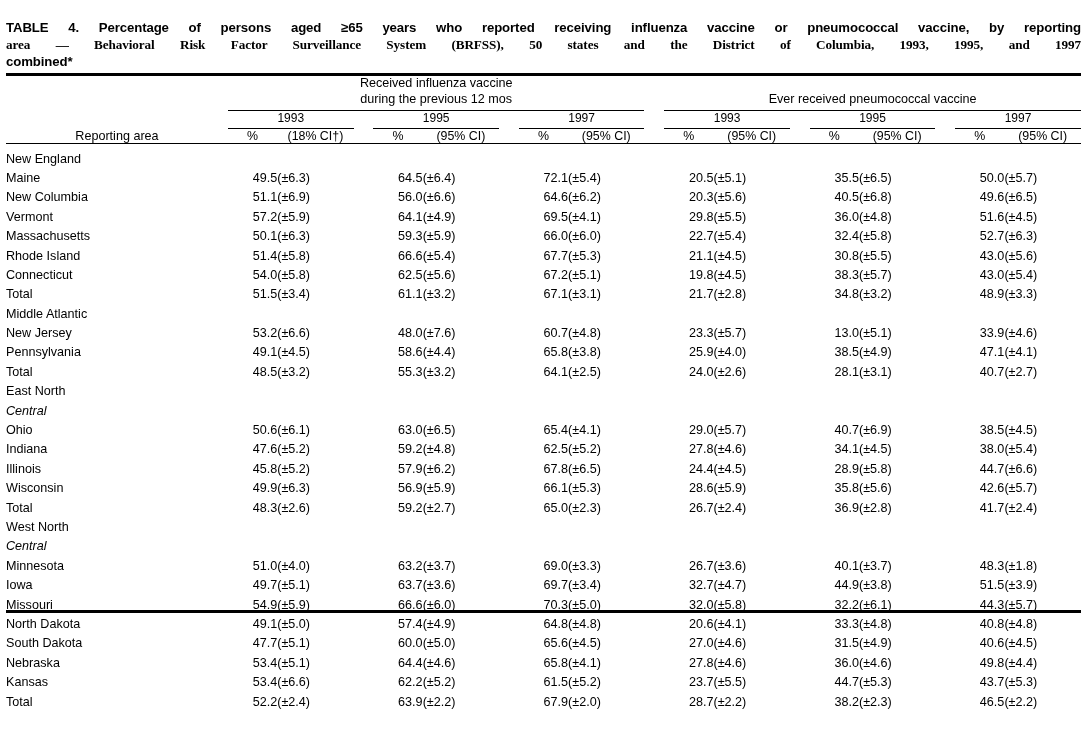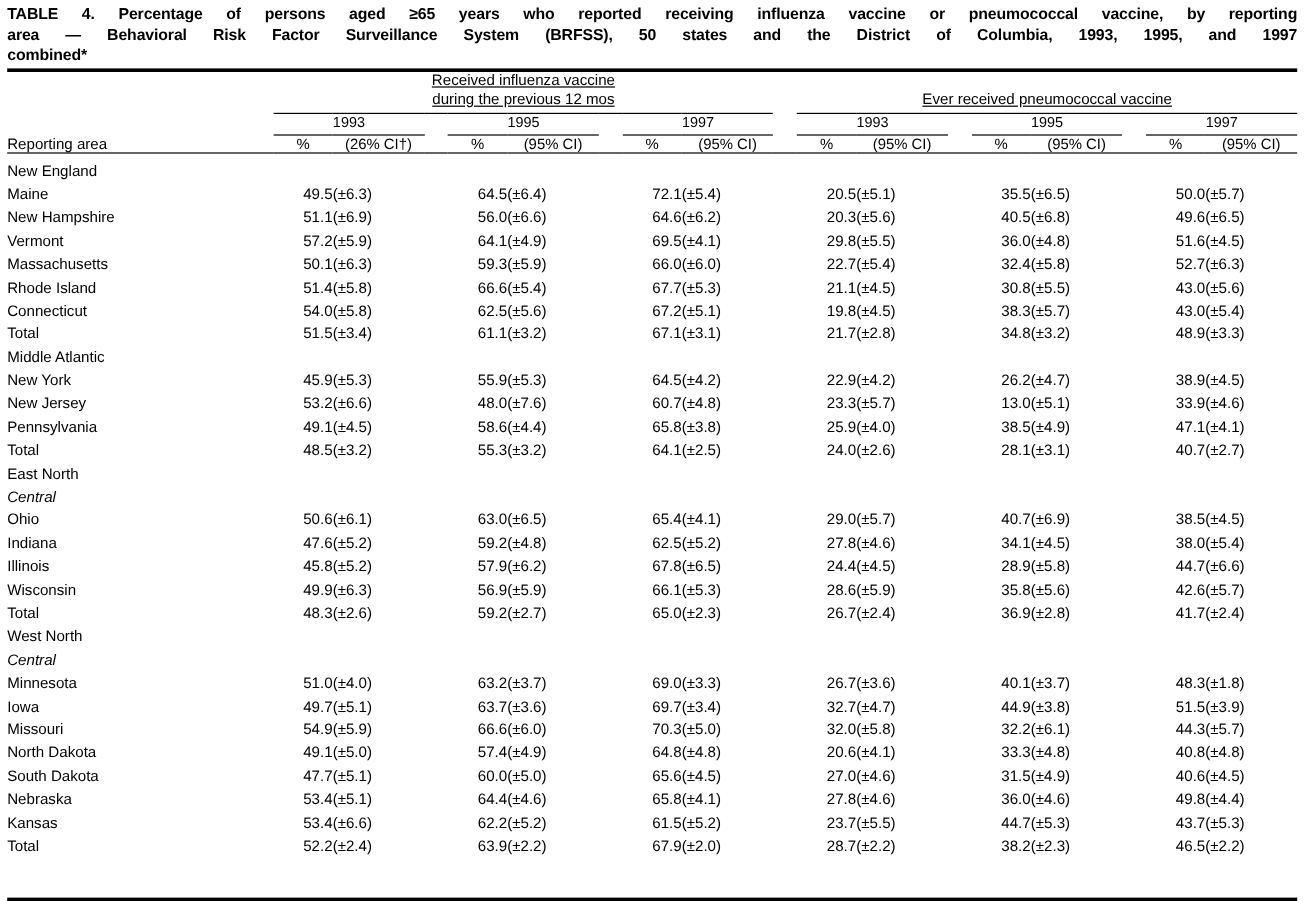--- a/index.html
+++ b/index.html
@@ -9,35 +9,35 @@
   }
   body {
     width: 1087px;
     height: 751px;
     font-family: "Liberation Sans", sans-serif;
     color: #000000;
     overflow: hidden;
   }
   .page {
     width: 1087px;
-    height: 751px;
+    height: 613px;
     position: relative;
     box-sizing: border-box;
-    padding: 0 6px;
+    padding: 16px 6px;
   }
   .title {
     font-size: 13.2px;
     font-weight: bold;
     line-height: 1.30;
     letter-spacing: -0.1px;
     padding: 3px 0 2px 0;
     text-align: justify;
   }
   .title .line1 { display: block; text-align: justify; text-align-last: justify; }
-  .title .line2 { display: block; text-align: justify; text-align-last: justify; }
+  .title .line2 { display: block; text-align: justify; text-align-last: justify; font-family: Liberation Serif, serif; }
   .title .line3 { display: block; }
   .rule-thick {
     border-top: 3px solid #000;
     margin: 1px 0 0 0;
   }
   table.tbl {
     width: 100%;
     border-collapse: collapse;
     font-size: 12.6px;
   }
@@ -46,21 +46,20 @@
     vertical-align: bottom;
     font-weight: normal;
     white-space: nowrap;
   }
   
   .hdr-group {
     text-align: center;
     font-size: 12.6px;
     line-height: 1.22;
     padding-bottom: 2px;
-    text-decoration: underline;
   }
   .grp-rule {
     border-bottom: 1px solid #000;
     height: 3px;
     font-size: 0;
     line-height: 0;
   }
   .yr {
     text-align: center;
     font-size: 12px;
@@ -73,21 +72,21 @@
     line-height: 0;
   }
   .colhead {
     font-size: 12.4px;
     font-weight: bold;
     text-align: center;
     padding-bottom: 2px;
   }
   .colhead-left {
     font-size: 12.6px;
-    text-align: left;
+    text-align: center;
     padding-bottom: 2px;
   }
   .sp { width: 16px; }
   .pct { width: 40px; text-align: right; }
   .ci  { width: 62px; text-align: left; padding-left: 5px; }
   .area { width: 180px; text-align: left; }
   .region {
     font-weight: bold;
     padding-top: 3px;
   }
@@ -183,21 +182,21 @@
         <td colspan="2" class="yr-rule"></td>
         <td></td>
         <td colspan="2" class="yr-rule"></td>
         <td></td>
         <td colspan="2" class="yr-rule"></td>
       </tr>
 
       <tr>
         <td class="colhead-left">Reporting area</td>
         <td class="colhead">%</td>
-        <td class="colhead">(26% CI†)</td>
+        <td class="colhead">(18% CI†)</td>
         <td></td>
         <td class="colhead">%</td>
         <td class="colhead">(95% CI)</td>
         <td></td>
         <td class="colhead">%</td>
         <td class="colhead">(95% CI)</td>
         <td></td>
         <td class="colhead">%</td>
         <td class="colhead">(95% CI)</td>
         <td></td>
@@ -231,21 +230,21 @@
           <td class="pct">20.5</td>
           <td class="ci">(±5.1)</td>
           <td></td>
           <td class="pct">35.5</td>
           <td class="ci">(±6.5)</td>
           <td></td>
           <td class="pct">50.0</td>
           <td class="ci">(±5.7)</td>
         </tr>
         <tr class="row">
-          <td class="indent">New Hampshire</td>
+          <td class="indent">New Columbia</td>
           <td class="pct">51.1</td>
           <td class="ci">(±6.9)</td>
           <td></td>
           <td class="pct">56.0</td>
           <td class="ci">(±6.6)</td>
           <td></td>
           <td class="pct">64.6</td>
           <td class="ci">(±6.2)</td>
           <td></td>
           <td class="pct">20.3</td>
@@ -355,40 +354,20 @@
           <td class="ci">(±3.2)</td>
           <td></td>
           <td class="pct">48.9</td>
           <td class="ci">(±3.3)</td>
         </tr>
         <tr class="row">
           <td class="region">Middle Atlantic</td>
           <td colspan="17"></td>
         </tr>
         <tr class="row">
-          <td class="indent">New York</td>
-          <td class="pct">45.9</td>
-          <td class="ci">(±5.3)</td>
-          <td></td>
-          <td class="pct">55.9</td>
-          <td class="ci">(±5.3)</td>
-          <td></td>
-          <td class="pct">64.5</td>
-          <td class="ci">(±4.2)</td>
-          <td></td>
-          <td class="pct">22.9</td>
-          <td class="ci">(±4.2)</td>
-          <td></td>
-          <td class="pct">26.2</td>
-          <td class="ci">(±4.7)</td>
-          <td></td>
-          <td class="pct">38.9</td>
-          <td class="ci">(±4.5)</td>
-        </tr>
-        <tr class="row">
           <td class="indent">New Jersey</td>
           <td class="pct">53.2</td>
           <td class="ci">(±6.6)</td>
           <td></td>
           <td class="pct">48.0</td>
           <td class="ci">(±7.6)</td>
           <td></td>
           <td class="pct">60.7</td>
           <td class="ci">(±4.8)</td>
           <td></td>

